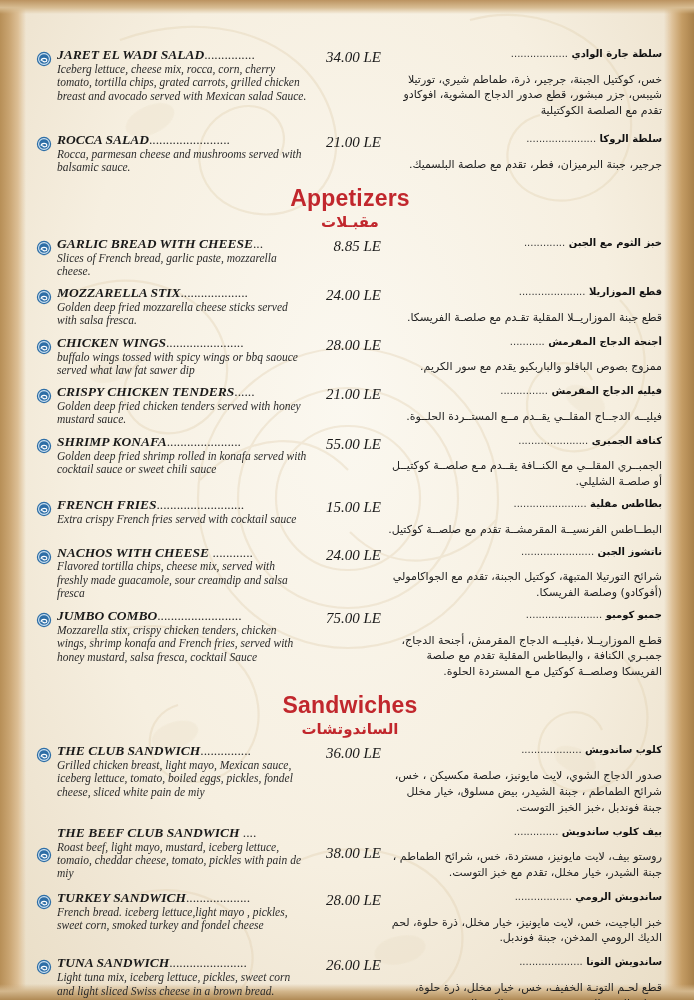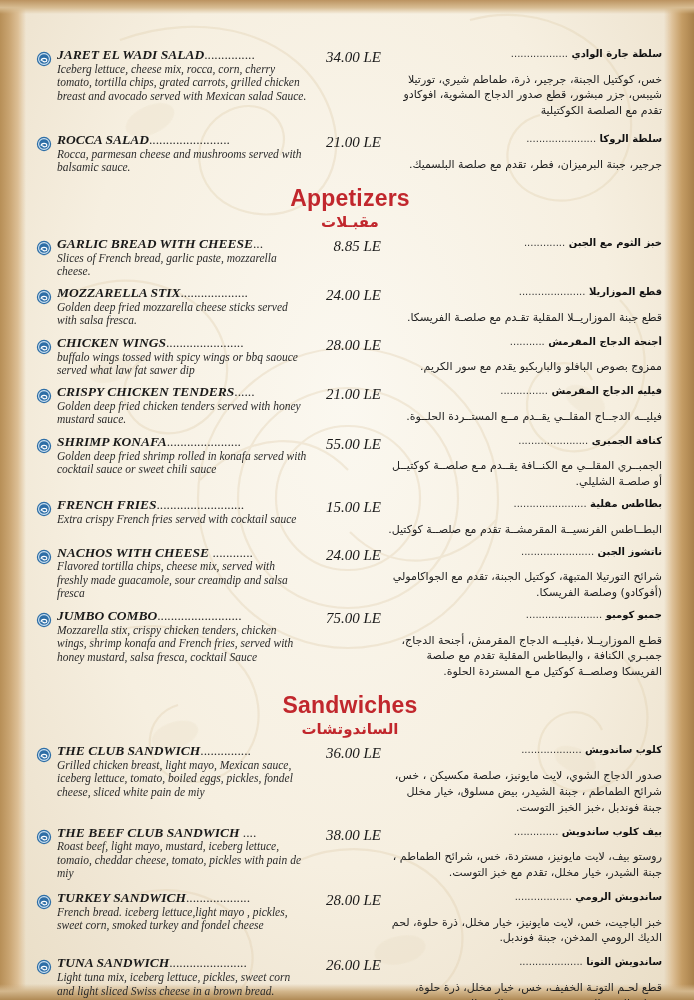--- a/index.html
+++ b/index.html
@@ -448,21 +448,21 @@
         </div>
         <div class="col-price">
           <div class="price">36.00  LE</div>
         </div>
         <div class="col-ar">
           <div class="name-ar"><span>كلوب ساندويش</span> <span class="dots">...................</span></div>
           <div class="desc-ar">صدور الدجاج الشوي، لايت مايونيز، صلصة مكسيكن ، خس، شرائح الطماطم ، جبنة الشيدر، بيض مسلوق، خيار مخلل جبنة فوندبل ،خبز الخبز التوست.</div>
         </div>
       </div>
 
-      <div class="item" style="margin-bottom:10px;">
+      <div class="item" style="margin-bottom:10px;align-items:center;">
         <span class="bullet">
           <svg width="16" height="16" viewBox="0 0 16 16">
               <circle cx="8" cy="8" r="7.2" fill="#2e6ea6"></circle>
               <circle cx="8" cy="8" r="5.4" fill="none" stroke="#cfe3f2" stroke-width="1.1"></circle>
               <path d="M5.2 9.6 C5.2 6.6 10.8 6.6 10.8 9.2 C10.8 11 8 11.4 6.6 9.8" fill="none" stroke="#ffffff" stroke-width="1.2" stroke-linecap="round"></path>
             </svg>
         </span>
         <div class="col-en">
           <div class="name-en"><span>THE BEEF CLUB SANDWICH</span><span class="dots">  ....</span></div>
           <div class="desc-en">Roast beef, light mayo, mustard, iceberg lettuce, tomaio, cheddar cheese, tomato, pickles with pain de miy</div>

